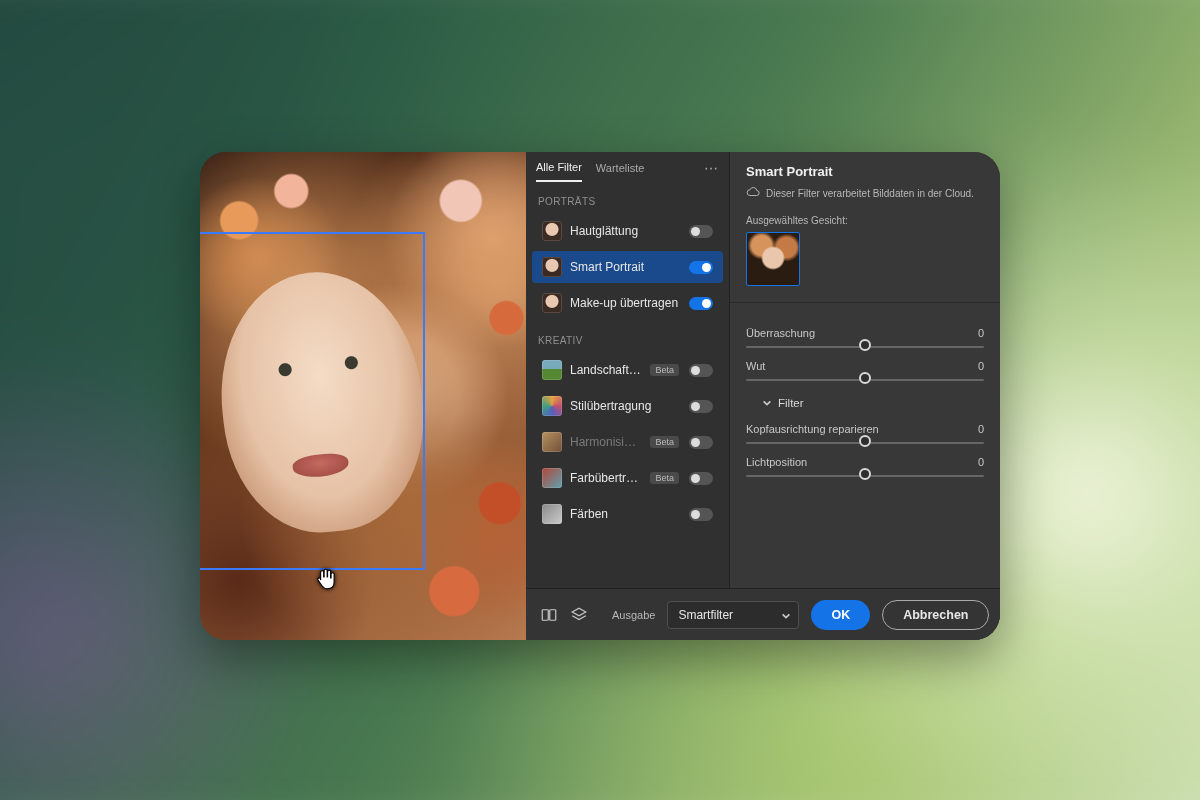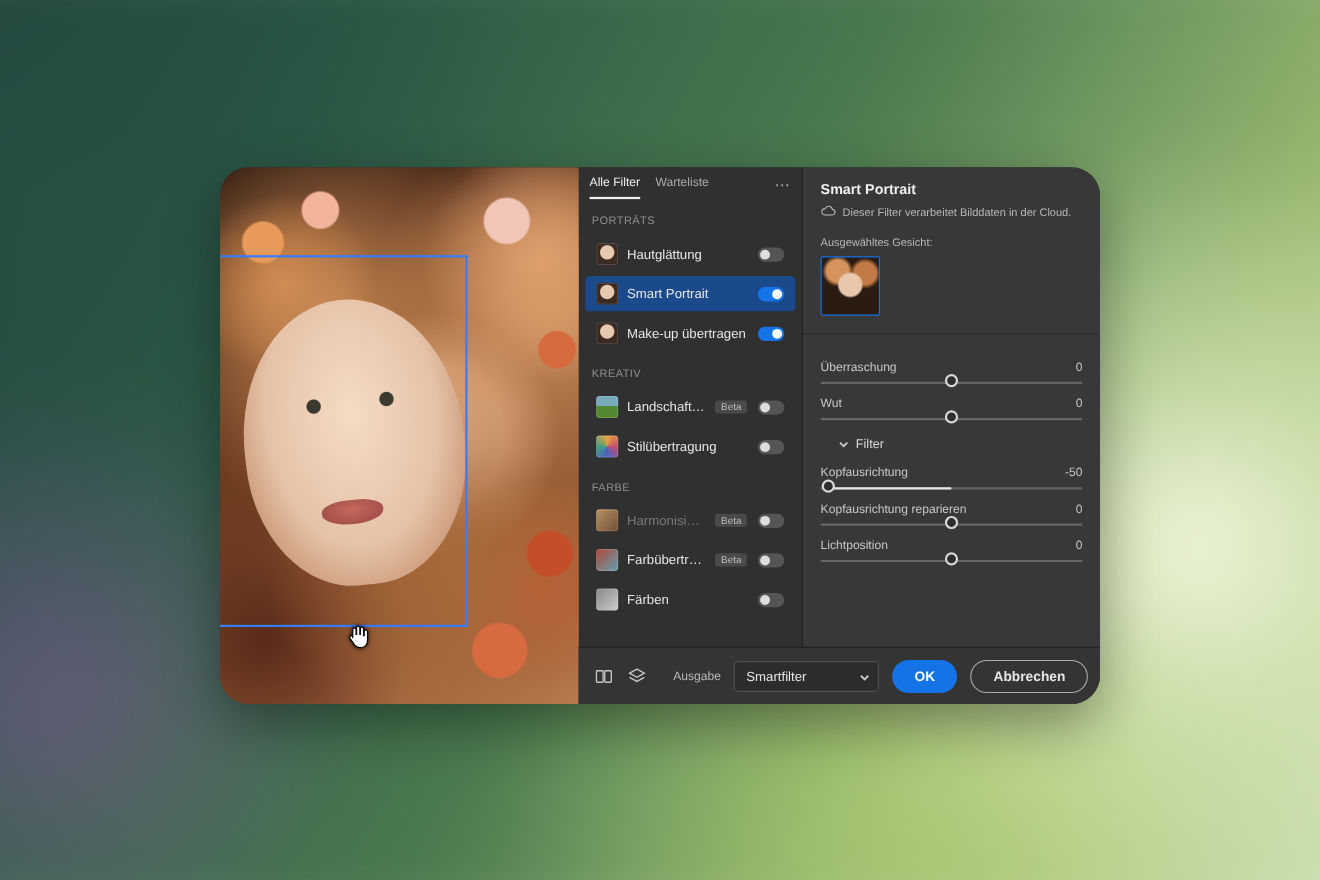--- a/index.html
+++ b/index.html
@@ -83,21 +83,21 @@
     position: absolute; left: 112px; top: 412px; width: 26px; height: 30px;
     color: #fff; filter: drop-shadow(0 0 2px #000);
   }
   .hand-cursor svg { width: 100%; height: 100%; }
 
   
   .filters {
     width: 204px; height: 100%; background: #303030; border-right: 1px solid #222;
     display: flex; flex-direction: column;
   }
-  .tabs { display: flex; align-items: flex-start; padding: 8px 10px 0 10px; gap: 14px; }
+  .tabs { display: flex; align-items: center; padding: 8px 10px 0 10px; gap: 14px; }
   .tab { font-size: 11px; color: #aaa; padding-bottom: 7px; cursor: pointer; }
   .tab.active { color: #f0f0f0; border-bottom: 2px solid #f0f0f0; }
   .tabs-more { margin-left: auto; color: #aaa; font-size: 14px; letter-spacing: 1px; cursor: pointer; padding-bottom: 6px; }
   .section-head { font-size: 10px; letter-spacing: .4px; color: #8f8f8f; padding: 14px 12px 6px; text-transform: uppercase; }
   .filter-row {
     display: flex; align-items: center; gap: 8px; padding: 6px 10px; margin: 2px 6px;
     border-radius: 4px; cursor: pointer;
   }
   .filter-row.selected { background: #1a4a8c; }
   .filter-row .thumb {
@@ -237,21 +237,20 @@
       <div class="label">Landschaftsmi...</div>
       <span class="badge">Beta</span>
       <div class="toggle"></div>
     </div>
     <div class="filter-row">
       <div class="thumb style"></div>
       <div class="label">Stilübertragung</div>
       <div class="toggle"></div>
     </div>
 
-    <div class="section-head">FARBE</div>
 
     <div class="filter-row dim">
       <div class="thumb harmon"></div>
       <div class="label">Harmonisierung</div>
       <span class="badge">Beta</span>
       <div class="toggle"></div>
     </div>
     <div class="filter-row">
       <div class="thumb colortrans"></div>
       <div class="label">Farbübertragung</div>
@@ -305,30 +304,20 @@
         </div>
       </div>
 
       <div class="group-head">
         <svg viewBox="0 0 12 12">
             <polyline points="2,4 6,8 10,4"></polyline>
           </svg>
         <span>Filter</span>
       </div>
 
-      <div class="slider">
-        <div class="slider-head">
-          <span>Kopfausrichtung</span>
-          <span>-50</span>
-        </div>
-        <div class="track">
-          <div class="fill" style="left:3%;width:47%"></div>
-          <div class="knob" style="left:3%"></div>
-        </div>
-      </div>
 
       <div class="slider">
         <div class="slider-head">
           <span>Kopfausrichtung reparieren</span>
           <span>0</span>
         </div>
         <div class="track">
           <div class="knob" style="left:50%"></div>
         </div>
       </div>

